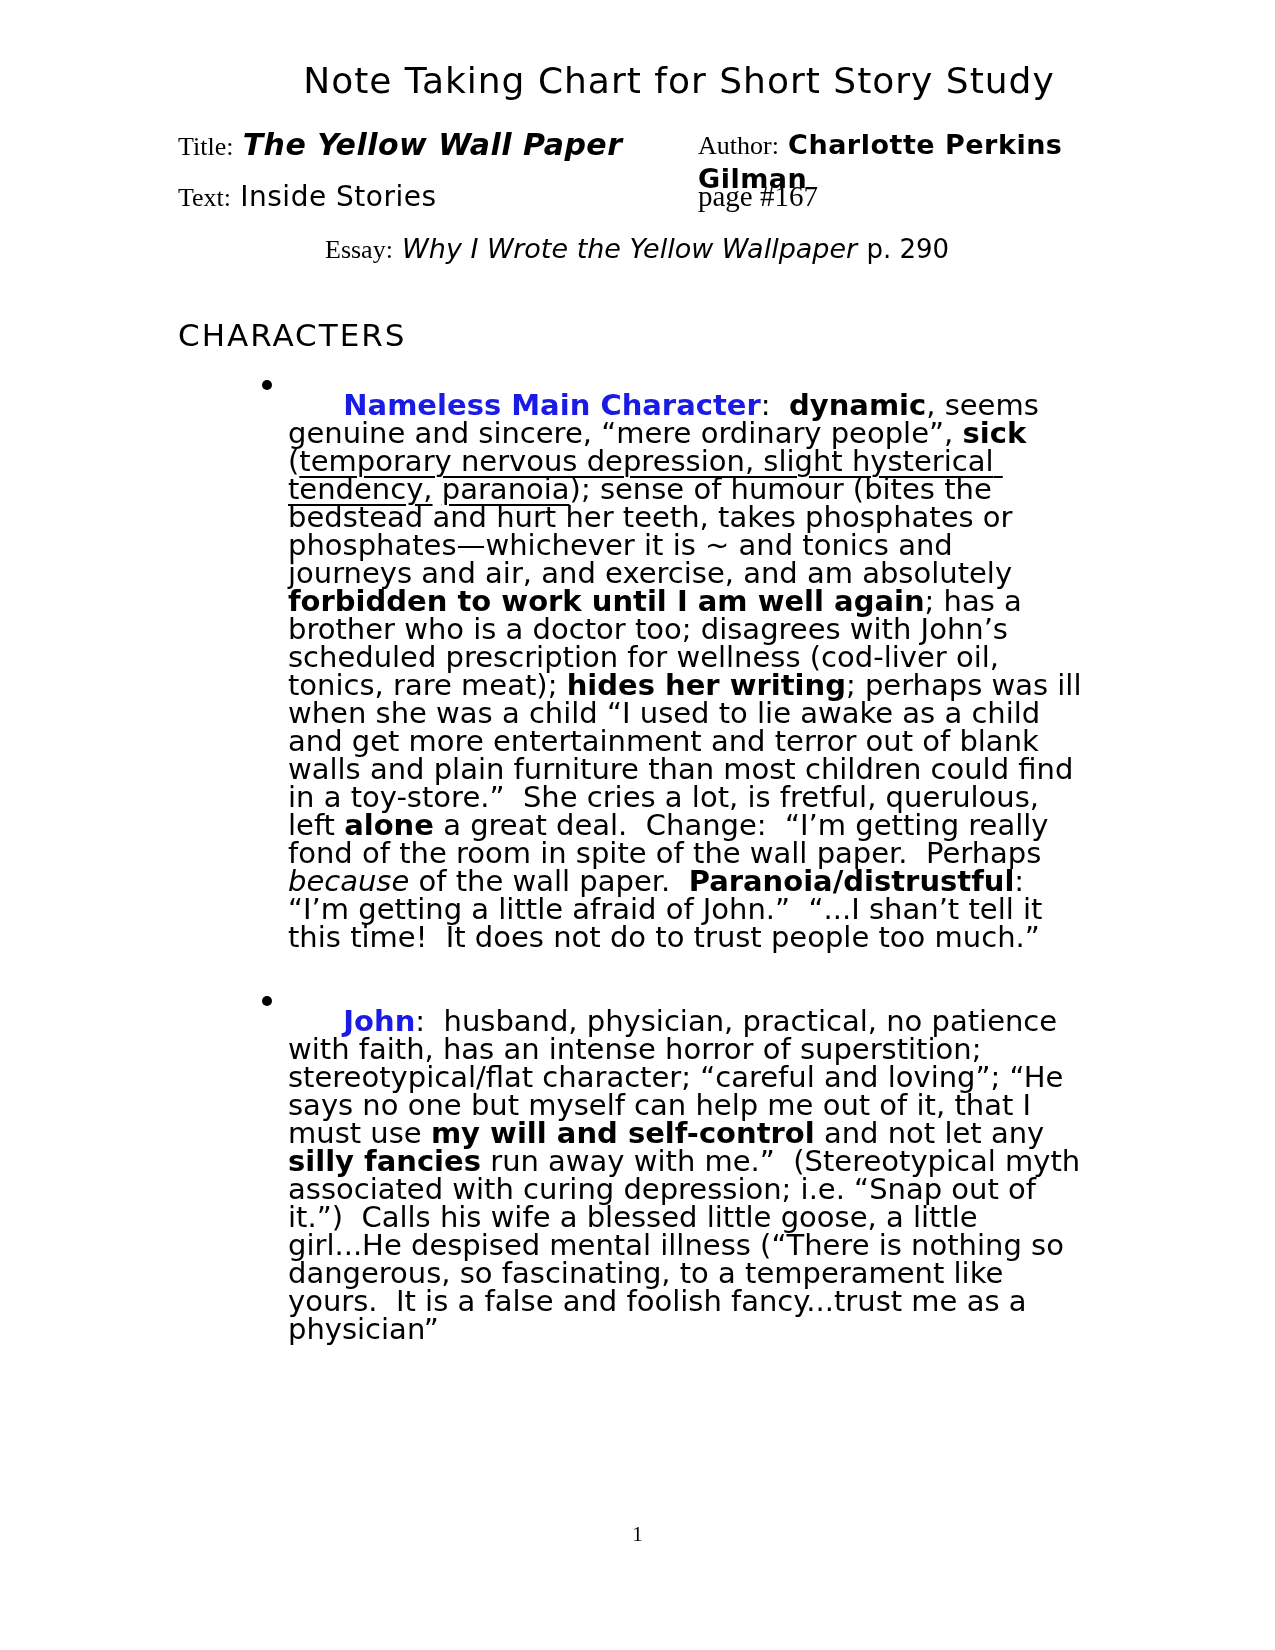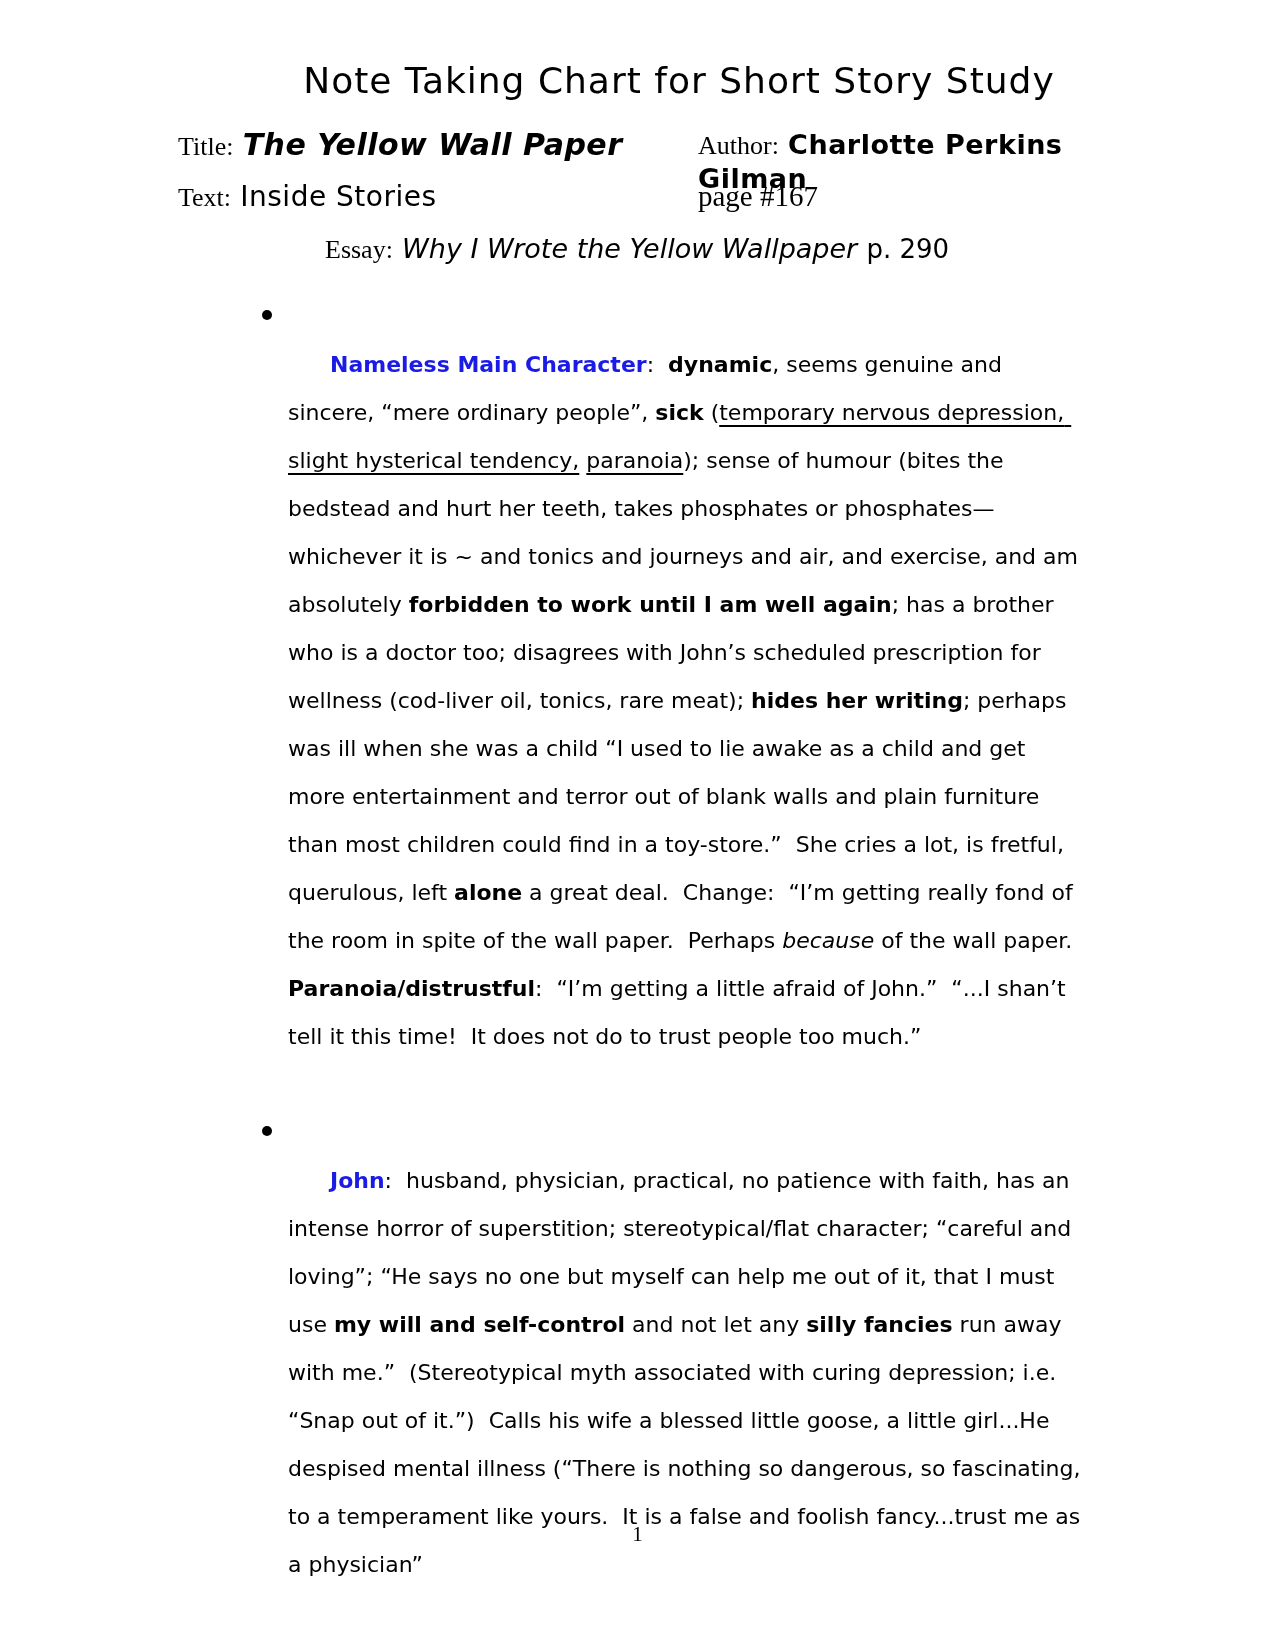--- a/index.html
+++ b/index.html
@@ -25,21 +25,21 @@
   .essay-row{margin-left:147px;}
   .essay-title{font-style:italic;font-size:27px;margin-top:24px;}
   .essay-page{font-size:26px;text-align:right;}
   .char-heading{
     font-size:31px;font-weight:normal;letter-spacing:2px;
     margin:34px 0 0 0;
   }
   .bullets{margin-top:10px;}
   .bullet{
     position:relative;margin-left:77px;padding-left:33px;width:797px;
-    font-size:22px;line-height:48px;white-space:pre-wrap;
+    font-size:29px;line-height:28px;white-space:pre-wrap;
   }
   .bullet-dot{
     position:absolute;left:7px;top:17px;width:10px;height:10px;
     border-radius:50%;background:#000;
   }
   .b{font-weight:bold;}
   .i{font-style:italic;}
   .u{text-decoration:underline;text-underline-offset:5px;text-decoration-thickness:1.5px;}
   .blue{color:var(--accent-blue,#1b1be6);}
   .pagenum{
@@ -74,20 +74,21 @@
     </div>
 
     <div class="meta-row essay-row">
       <span class="meta-label">Essay:</span>
       <span class="hand essay-title">Why I Wrote the Yellow Wallpaper</span>
       <span class="hand essay-page">p. 290</span>
     </div>
 
   </div>
 
+  <h2 class="char-heading hand">CHARACTERS</h2>
 
   <div class="bullets">
 
     <div class="bullet hand">
       <span class="bullet-dot"></span><span><span class="blue b">Nameless Main Character</span><span>:  </span><span class="b">dynamic</span><span>, seems genuine and sincere, “mere ordinary people”, </span><span class="b">sick</span><span> (</span><span class="u">temporary nervous depression, slight hysterical tendency,</span><span> </span><span class="u">paranoia</span><span>); sense of humour (bites the bedstead and hurt her teeth, takes phosphates or phosphates—whichever it is ~ and tonics and journeys and air, and exercise, and am absolutely </span><span class="b">forbidden to work until I am well again</span><span>; has a brother who is a doctor too; disagrees with John’s scheduled prescription for wellness (cod-liver oil, tonics, rare meat); </span><span class="b">hides her writing</span><span>; perhaps was ill when she was a child “I used to lie awake as a child and get more entertainment and terror out of blank walls and plain furniture than most children could find in a toy-store.”  She cries a lot, is fretful, querulous, left </span><span class="b">alone</span><span> a great deal.  Change:  “I’m getting really fond of the room in spite of the wall paper.  Perhaps </span><span class="i">because</span><span> of the wall paper.  </span><span class="b">Paranoia/distrustful</span><span>:  “I’m getting a little afraid of John.”  “...I shan’t tell it this time!  It does not do to trust people too much.”</span></span>
     </div>
 
     <div class="bullet hand">
       <span class="bullet-dot"></span><span><span class="blue b">John</span><span>:  husband, physician, practical, no patience with faith, has an intense horror of superstition; stereotypical/flat character; “careful and loving”; “He says no one but myself can help me out of it, that I must use </span><span class="b">my will and self-control</span><span> and not let any </span><span class="b">silly fancies</span><span> run away with me.”  (Stereotypical myth associated with curing depression; i.e. “Snap out of it.”)  Calls his wife a blessed little goose, a little girl...He despised mental illness (“There is nothing so dangerous, so fascinating, to a temperament like yours.  It is a false and foolish fancy...trust me as a physician”</span></span>
     </div>

